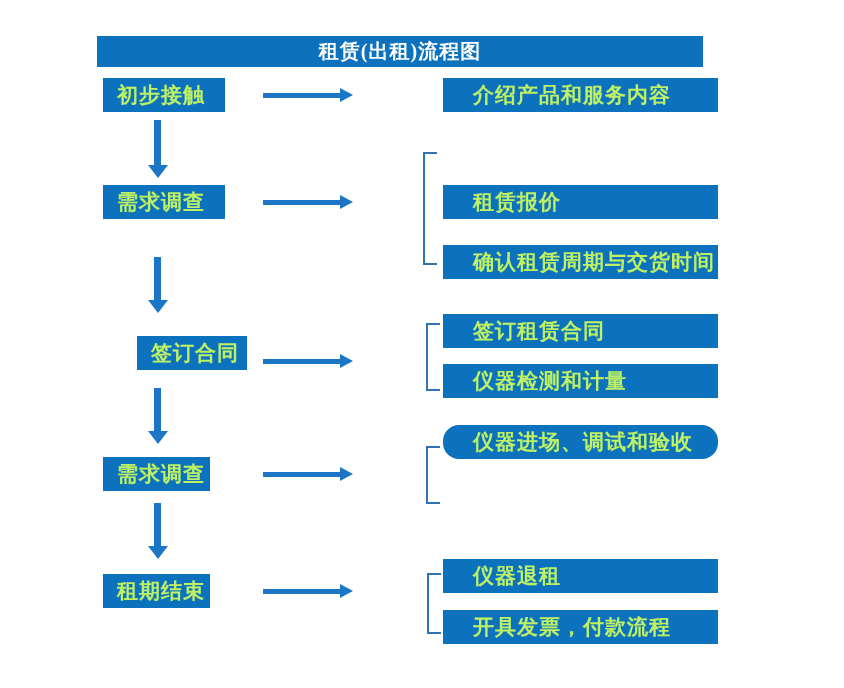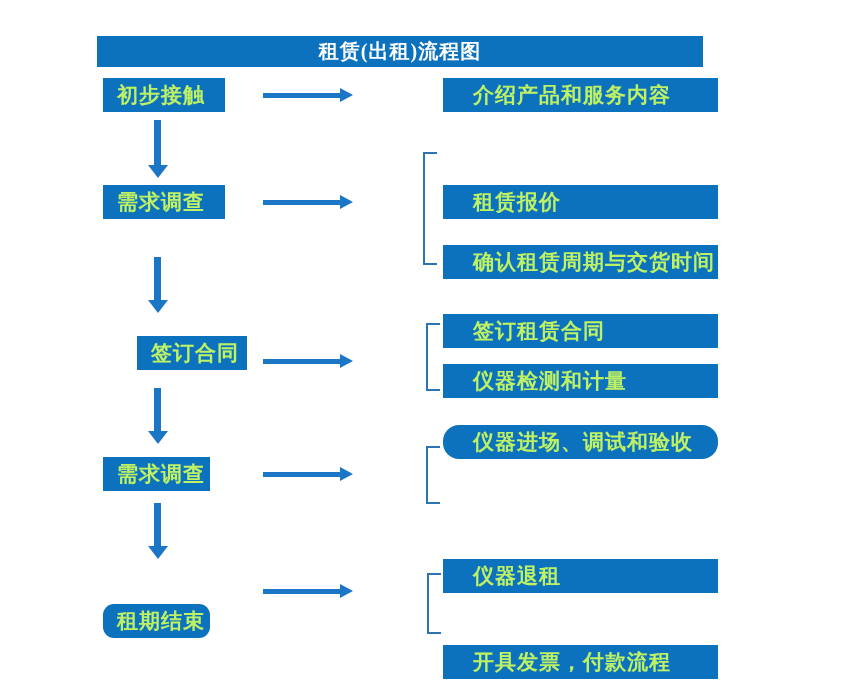--- a/index.html
+++ b/index.html
@@ -86,21 +86,21 @@
 <body>
 
 <div class="stage">
 
   <div class="title-bar">租赁(出租)流程图</div>
 
   <div class="box step" style="top:78px;  width:108px;">初步接触</div>
   <div class="box step" style="top:185px; width:108px;">需求调查</div>
   <div class="box step" style="top:336px; width:96px;margin-left:34px;">签订合同</div>
   <div class="box step" style="top:457px; width:93px;">需求调查</div>
-  <div class="box step" style="top:604px; width:93px;border-radius:11px;">租期结束</div>
+  <div class="box step" style="top:574px; width:93px;">租期结束</div>
 
   <div class="varrow" style="top:120px; height:58px;">
       <div class="shaft"></div>
       <div class="head"></div>
     </div>
   <div class="varrow" style="top:257px; height:56px;">
       <div class="shaft"></div>
       <div class="head"></div>
     </div>
   <div class="varrow" style="top:388px; height:56px;">
@@ -138,15 +138,15 @@
   <div class="bracket" style="left:426px; top:446px; height:54px;"></div>
   <div class="bracket" style="left:427px; top:573px; height:57px;"></div>
 
   <div class="box detail" style="top:78px;">介绍产品和服务内容</div>
   <div class="box detail" style="top:185px;">租赁报价</div>
   <div class="box detail" style="top:245px;">确认租赁周期与交货时间</div>
   <div class="box detail" style="top:314px;">签订租赁合同</div>
   <div class="box detail" style="top:364px;">仪器检测和计量</div>
   <div class="box detail" style="top:425px;border-radius:16px;">仪器进场、调试和验收</div>
   <div class="box detail" style="top:559px;">仪器退租</div>
-  <div class="box detail" style="top:610px;margin-top:35px;">开具发票，付款流程</div>
+  <div class="box detail" style="top:610px;">开具发票，付款流程</div>
 
 </div>
 
 </body></html>

